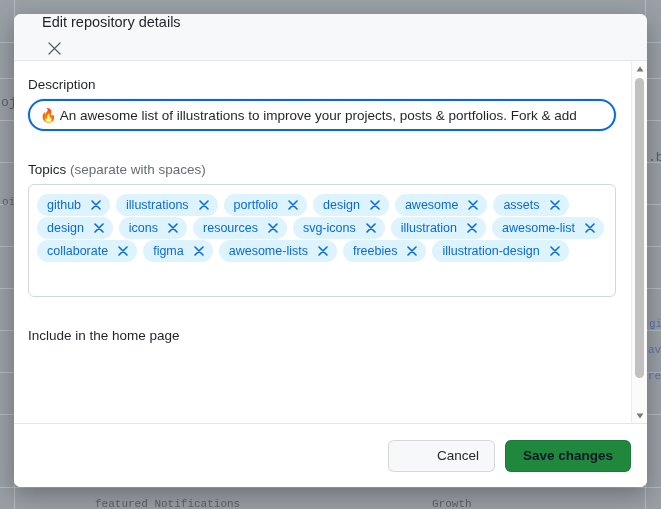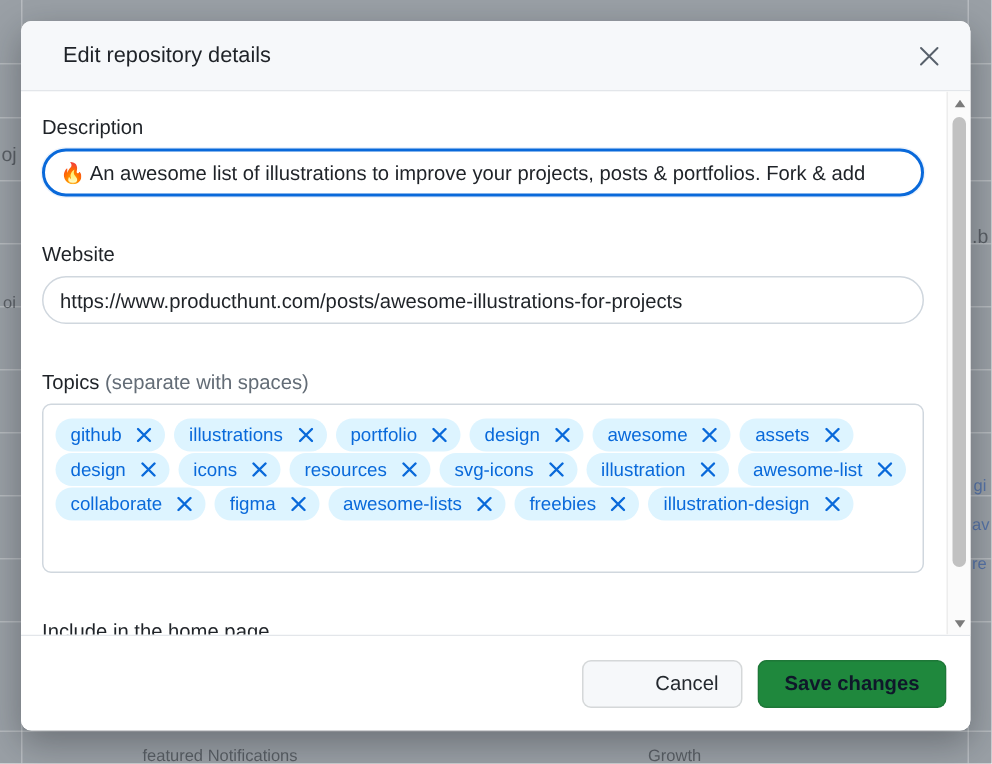--- a/index.html
+++ b/index.html
@@ -34,21 +34,21 @@
     top: 0; bottom: 0;
     width: 1px;
     background: rgba(255,255,255,0.30);
   }
   .bg-text {
     position: absolute;
     font-size: 11px;
     color: #2f3b52;
     opacity: .55;
     white-space: nowrap;
-    font-family: Liberation Sans, sans-serif;
+    font-family: Liberation Mono, monospace;
   }
   .bg-text.blue { color: #1f4fa8; }
   .bg-text.dark { color: #24292f; }
 
   
   #modal {
     position: absolute;
     left: 14px;
     top: 14px;
     width: 633px;
@@ -60,22 +60,23 @@
     display: flex;
     flex-direction: column;
   }
 
   .modal-header {
     height: 46px;
     min-height: 46px;
     background: #f6f8fa;
     border-bottom: 1px solid #e3e6ea;
     display: flex;
-    align-items: center;
+    align-items: flex-start;
     padding: 0 16px 0 28px;
+    flex-direction: column;
   }
   .modal-title {
     font-size: 14.5px;
     color: #1f2328;
     font-weight: 400;
     flex: 1;
   }
   .close-btn {
     width: 24px; height: 24px;
     display: flex; align-items: center; justify-content: center;
@@ -283,24 +284,20 @@
   </div>
 
   <div class="modal-body">
     <div class="body-inner">
 
       <div class="group">
         <div class="field-label">Description</div>
         <input class="text-field focused" type="text" value="🔥 An awesome list of illustrations to improve your projects, posts &amp; portfolios. Fork &amp; add" style="">
       </div>
 
-      <div class="group">
-        <div class="field-label">Website</div>
-        <input class="text-field" type="text" value="https://www.producthunt.com/posts/awesome-illustrations-for-projects" style="">
-      </div>
 
       <div class="group">
         <div class="field-label">
           <span>Topics</span>
           <span class="muted">(separate with spaces)</span>
         </div>
         <div class="topics-box" id="topics-box">
             <span class="topic-pill">
               <span>github</span>
               <span class="topic-remove">

